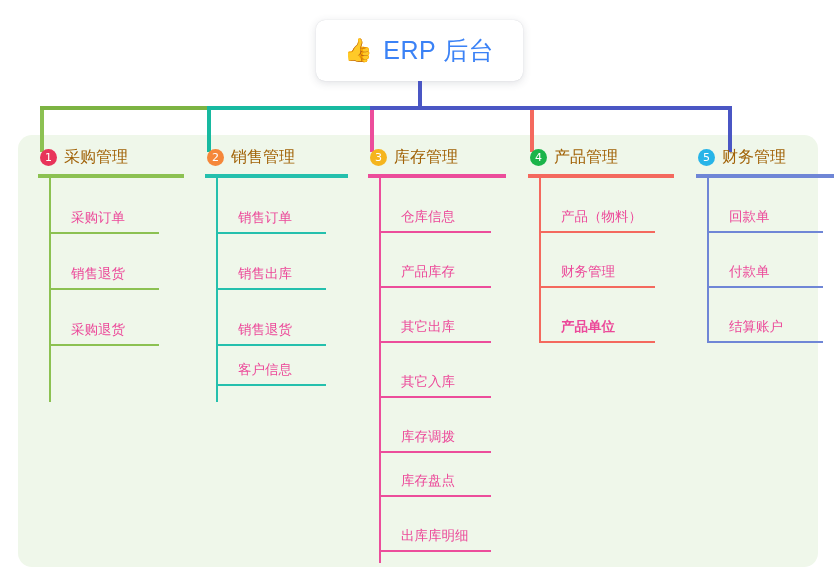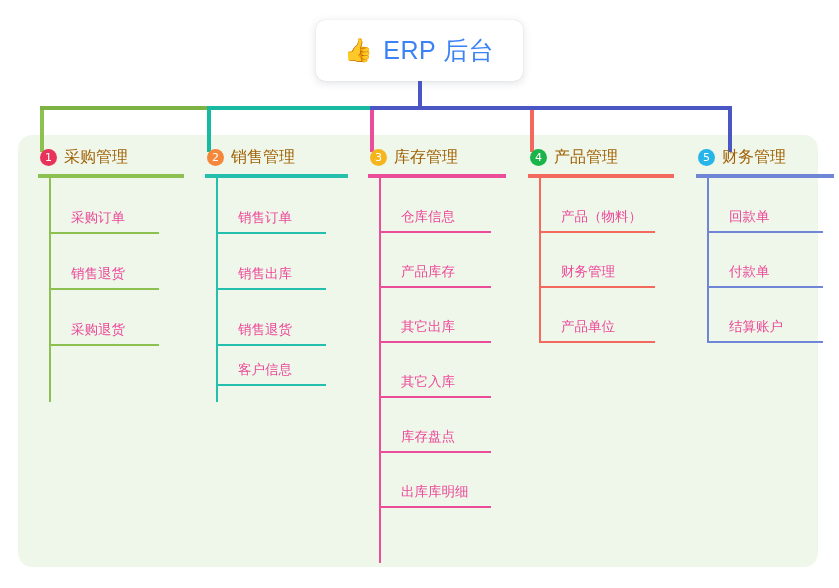--- a/index.html
+++ b/index.html
@@ -228,20 +228,24 @@
         </div>
         <div class="leaf" style="height: 55px;">
           <span class="leaf-text">其它出库</span>
           <div class="leaf-rule" style="background: rgb(236, 77, 155); width: 112px;"></div>
         </div>
         <div class="leaf" style="height: 55px;">
           <span class="leaf-text">其它入库</span>
           <div class="leaf-rule" style="background: rgb(236, 77, 155); width: 112px;"></div>
         </div>
         <div class="leaf" style="height: 55px;">
+          <span class="leaf-text">库存调拨</span>
+          <div class="leaf-rule" style="background: rgb(236, 77, 155); width: 112px;"></div>
+        </div>
+        <div class="leaf" style="height: 44px;">
           <span class="leaf-text">库存盘点</span>
           <div class="leaf-rule" style="background: rgb(236, 77, 155); width: 112px;"></div>
         </div>
         <div class="leaf" style="height: 55px; font-family: Liberation Serif, serif;">
           <span class="leaf-text">出库库明细</span>
           <div class="leaf-rule" style="background: rgb(236, 77, 155); width: 112px;"></div>
         </div>
       </div>
     </div>
     <div class="column" style="left: 528px; width: 148px;">
@@ -253,21 +257,21 @@
       <div class="leaves">
         <div class="spine" style="background: rgb(244, 105, 94); height: 165px;"></div>
         <div class="leaf" style="height: 55px;">
           <span class="leaf-text">产品（物料）</span>
           <div class="leaf-rule" style="background: rgb(244, 105, 94); width: 116px;"></div>
         </div>
         <div class="leaf" style="height: 55px;">
           <span class="leaf-text">财务管理</span>
           <div class="leaf-rule" style="background: rgb(244, 105, 94); width: 116px;"></div>
         </div>
-        <div class="leaf" style="height: 55px;">
+        <div class="leaf" style="height: 55px; font-weight: bold;">
           <span class="leaf-text">产品单位</span>
           <div class="leaf-rule" style="background: rgb(244, 105, 94); width: 116px;"></div>
         </div>
       </div>
     </div>
     <div class="column" style="left: 696px; width: 140px;">
       <div class="col-head">
         <span class="badge" style="background: rgb(39, 180, 232);">5</span>
         <span class="col-title">财务管理</span>
       </div>

